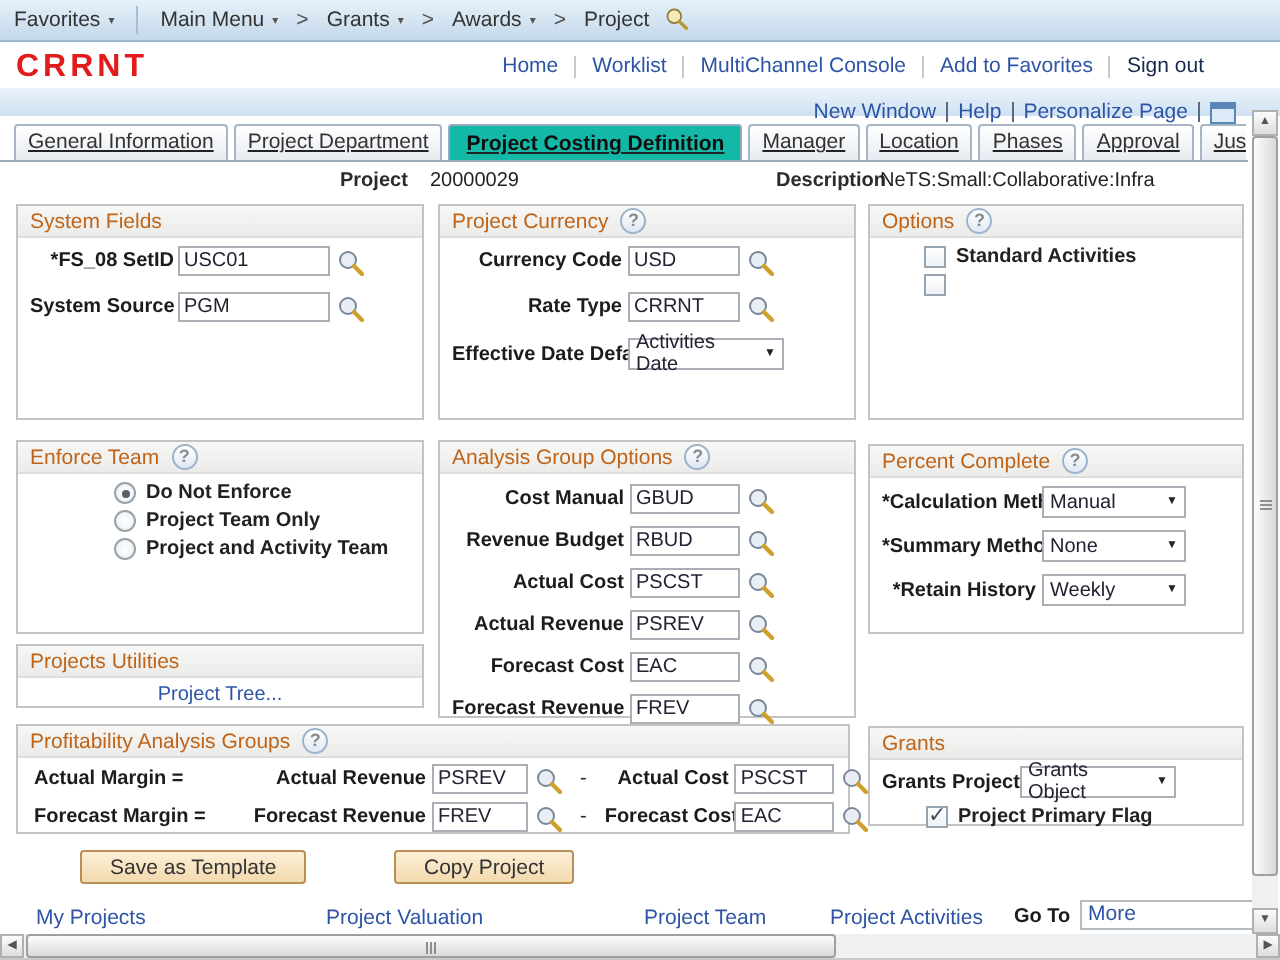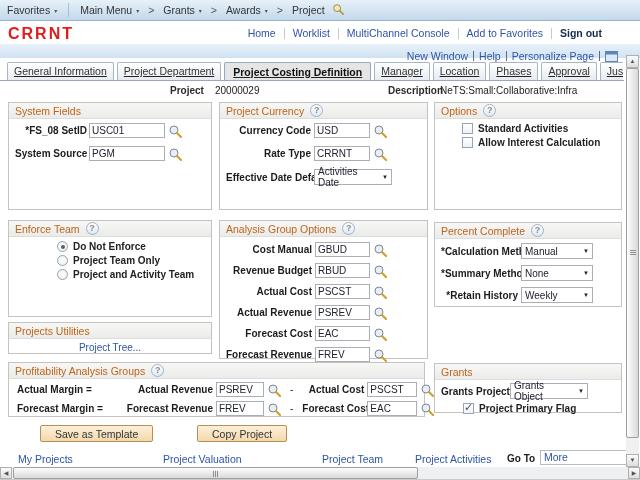--- a/index.html
+++ b/index.html
@@ -18,33 +18,33 @@
   .bc-div { width:0; height:14px; border-left:1px solid #a6bed6; margin:0 4px; }
   .bc-sep { color:#555; margin:0 2px; }
   .mag { display:inline-block; margin-left:3px; }
   
   .logo { position:absolute; left:8px; top:25px; font-size:16px; font-weight:bold;
     color:#e21b1b; letter-spacing:2px; }
   .hlinks { position:absolute; top:27px; left:220px; width:382px; display:flex;
     justify-content:flex-end; align-items:center; font-size:10.5px; }
   .hlinks a, .link { color:#2e54a5; text-decoration:none; cursor:pointer;text-align:right; }
   .pipe { width:0; height:11px; border-left:1px solid #c9c9c9; margin:0 8px; }
-  .signout { font-weight:bold; color:#16294e; }
+  .signout { font-weight:normal; color:#16294e; }
   
   .band { position:absolute; left:0; top:44px; width:640px; height:14px;
     background:linear-gradient(#e9f2fa,#cfe2f2); }
   .pagelinks { position:absolute; top:50px; right:22px; display:flex; align-items:center; font-size:10.5px; }
   .vr { width:0; height:10px; border-left:1px solid #5a6a85; margin:0 5px; }
   
   .tabs { position:absolute; left:7px; top:62px; width:616px; height:19px;
     display:flex; gap:3px; overflow:hidden;text-decoration:underline; }
   .tab { flex:0 0 auto; border:1px solid #a6b6c6; border-bottom:none; border-radius:2px 2px 0 0;
     background:linear-gradient(#ffffff,#e5eaf0); padding:2px 6px 3px; white-space:nowrap;
     font-size:10.5px; color:#333; cursor:pointer; }
-  .tab.active { background:#e5e5e5; font-weight:bold; color:#101010;
+  .tab.active { background:#14b8a6; font-weight:bold; color:#101010;
     border-color:#93a9c0; padding:3px 8px 4px; }
   .tabline { position:absolute; left:0; top:80px; width:624px; border-top:1px solid #9aa8b8; }
   
   .projrow span { position:absolute; top:85px; white-space:nowrap; }
   .plabel { font-weight:bold; color:#2b2b2b; }
   
   .gbox { position:absolute; background:#fff; border:1px solid #c3c3c1; }
   .hd { height:16px; background:linear-gradient(#f7f7f6,#ebebe9); border-bottom:1px solid #dddddb;
     color:#bf6418; font-size:10.5px; display:flex; align-items:center; gap:6px; padding:0 6px; }
   .help { width:13px; height:13px; border-radius:50%; border:1px solid #9cb3cb; flex:0 0 auto;
@@ -244,21 +244,20 @@
   <div class="hd">
     <span>Options</span>
     <span class="help">?</span>
   </div>
   <div class="frow" style="margin-top:4px; padding-left:27px;">
     <span class="cb"></span>
     <span class="cblab">Standard Activities</span>
   </div>
   <div class="frow" style="margin-top:3px; padding-left:27px;">
     <span class="cb"></span>
-    <span class="cblab">Allow Interest Calculation</span>
   </div>
 </div>
 
 <div class="gbox" style="left:8px; top:220px; width:204px; height:97px;">
   <div class="hd">
     <span>Enforce Team</span>
     <span class="help">?</span>
   </div>
   <div class="frow" style="margin-top:4px; padding-left:48px;">
     <span class="rad selected"></span>
@@ -334,21 +333,21 @@
     <input class="inp" style="width: 55px; margin-left: 3px;" value="FREV">
     <span class="lk">
         <svg width="14" height="14" viewBox="0 0 14 14">
           <circle cx="6" cy="6" r="4" fill="#e8eef4" stroke="#7a8899"></circle>
           <line x1="9" y1="9" x2="13" y2="13" stroke="#cfa02e" stroke-width="2.2" stroke-linecap="round"></line>
         </svg>
       </span>
   </div>
 </div>
 
-<div class="gbox" style="left:434px; top:222px; width:188px; height:85px;">
+<div class="gbox" style="left:434px; top:222px; width:188px; height:95px;">
   <div class="hd">
     <span>Percent Complete</span>
     <span class="help">?</span>
   </div>
   <div class="frow" style="margin-top:4px;">
     <span class="lab" style="width:77px;">*Calculation Method</span>
     <span class="sel" style="width:72px; margin-left:3px;">
       <span>Manual</span>
       <span class="arr">▼</span>
     </span>

